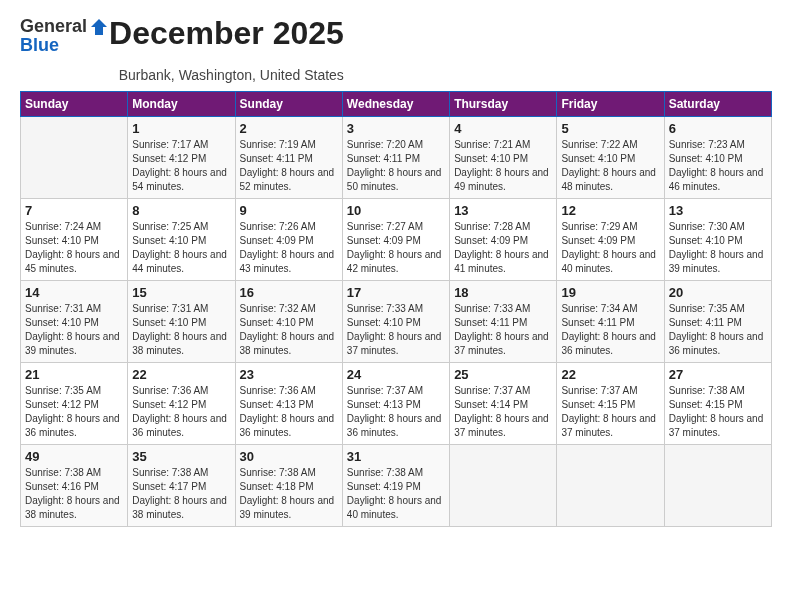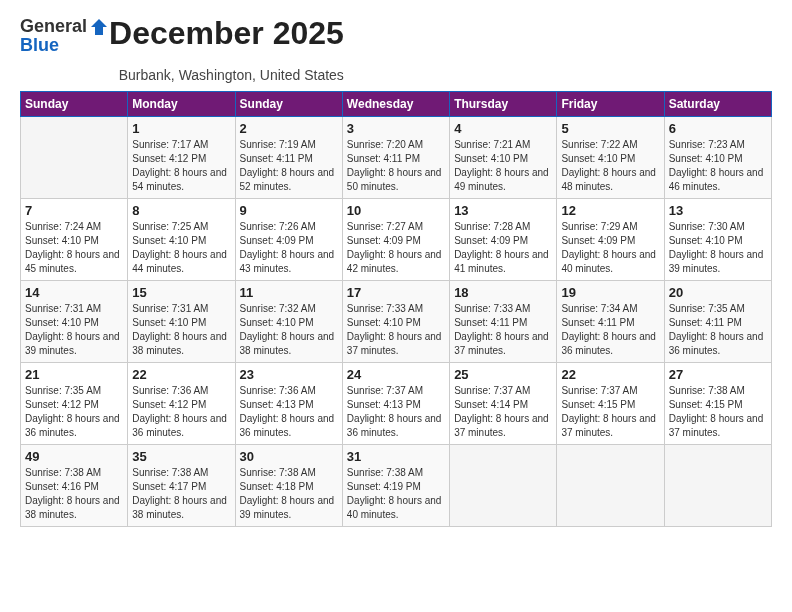--- a/index.html
+++ b/index.html
@@ -164,21 +164,21 @@
           <td><span class="day-number">12</span>
           <span class="day-info">Sunrise: 7:29 AM<br>Sunset: 4:09 PM<br>Daylight: 8 hours and 40 minutes.</span></td>
           <td><span class="day-number">13</span>
           <span class="day-info">Sunrise: 7:30 AM<br>Sunset: 4:10 PM<br>Daylight: 8 hours and 39 minutes.</span></td>
         </tr>
         <tr>
           <td><span class="day-number">14</span>
           <span class="day-info">Sunrise: 7:31 AM<br>Sunset: 4:10 PM<br>Daylight: 8 hours and 39 minutes.</span></td>
           <td><span class="day-number">15</span>
           <span class="day-info">Sunrise: 7:31 AM<br>Sunset: 4:10 PM<br>Daylight: 8 hours and 38 minutes.</span></td>
-          <td><span class="day-number">11</span>
+          <td><span class="day-number">16</span>
           <span class="day-info">Sunrise: 7:32 AM<br>Sunset: 4:10 PM<br>Daylight: 8 hours and 38 minutes.</span></td>
           <td><span class="day-number">17</span>
           <span class="day-info">Sunrise: 7:33 AM<br>Sunset: 4:10 PM<br>Daylight: 8 hours and 37 minutes.</span></td>
           <td><span class="day-number">18</span>
           <span class="day-info">Sunrise: 7:33 AM<br>Sunset: 4:11 PM<br>Daylight: 8 hours and 37 minutes.</span></td>
           <td><span class="day-number">19</span>
           <span class="day-info">Sunrise: 7:34 AM<br>Sunset: 4:11 PM<br>Daylight: 8 hours and 36 minutes.</span></td>
           <td><span class="day-number">20</span>
           <span class="day-info">Sunrise: 7:35 AM<br>Sunset: 4:11 PM<br>Daylight: 8 hours and 36 minutes.</span></td>
         </tr>

